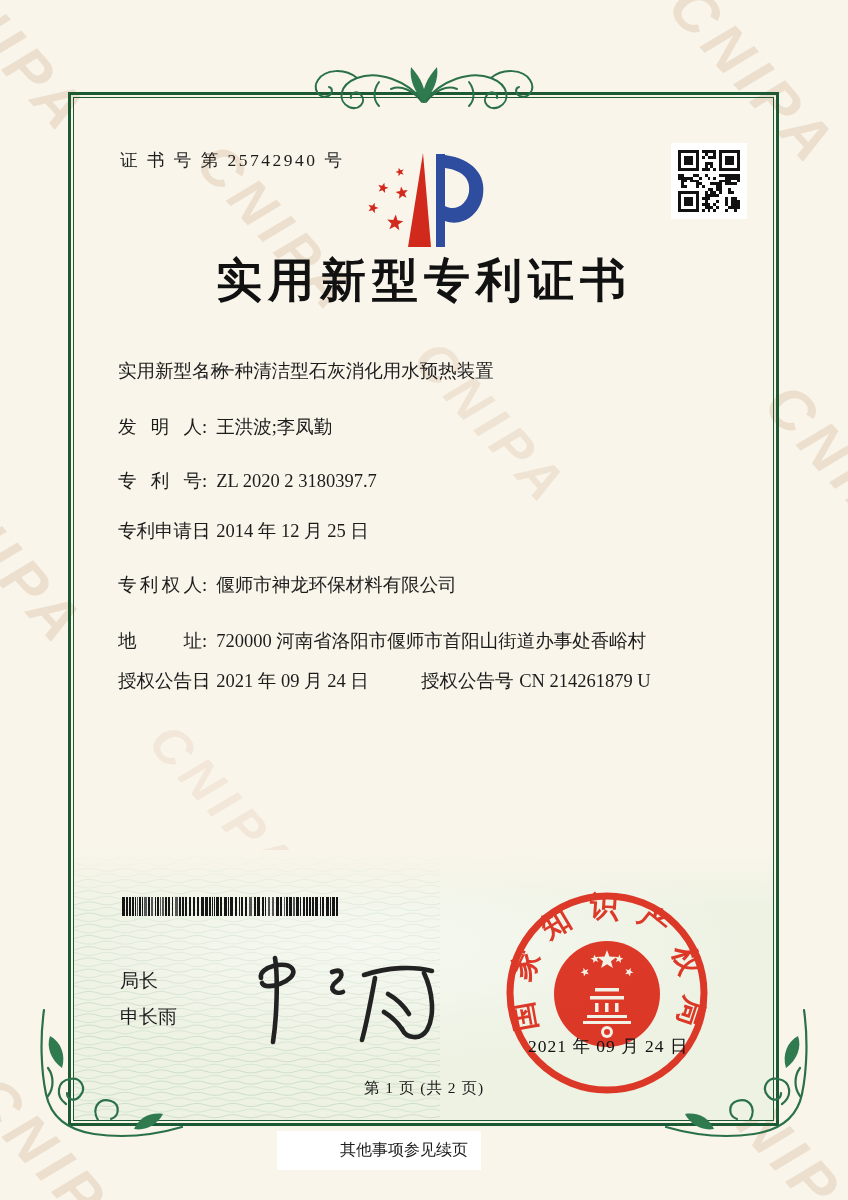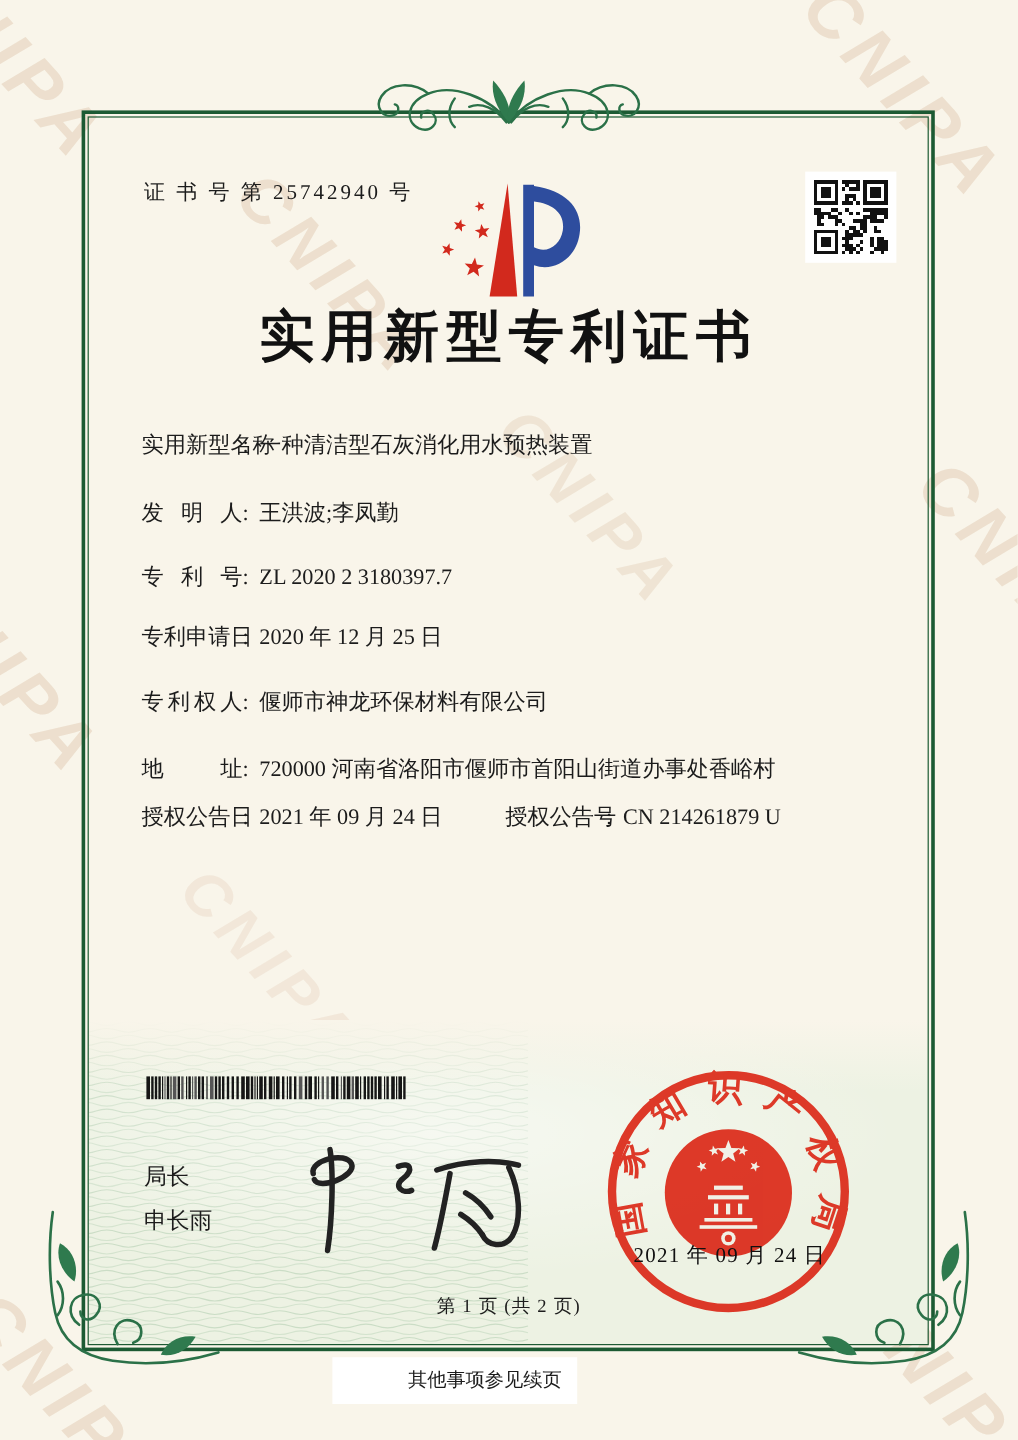--- a/index.html
+++ b/index.html
@@ -330,21 +330,21 @@
 <div class="row" style="top:358px;">
   <span class="f-label">实用新型名称</span><span class="f-colon">:</span><span>一种清洁型石灰消化用水预热装置</span>
 </div>
 <div class="row" style="top:414px;">
   <span class="f-label">发明人</span><span class="f-colon">:</span><span>王洪波;李凤勤</span>
 </div>
 <div class="row" style="top:468px;">
   <span class="f-label">专利号</span><span class="f-colon">:</span><span>ZL 2020 2 3180397.7</span>
 </div>
 <div class="row" style="top:518px;">
-  <span class="f-label">专利申请日</span><span class="f-colon">:</span><span>2020 年 12 月 25 日</span>
+  <span class="f-label">专利申请日</span><span class="f-colon">:</span><span>2014 年 12 月 25 日</span>
 </div>
 <div class="row" style="top:572px;">
   <span class="f-label">专利权人</span><span class="f-colon">:</span><span>偃师市神龙环保材料有限公司</span>
 </div>
 <div class="row" style="top:628px;">
   <span class="f-label">地址</span><span class="f-colon">:</span><span>720000 河南省洛阳市偃师市首阳山街道办事处香峪村</span>
 </div>
 <div class="row" style="top:668px;">
   <span class="f-label">授权公告日</span><span class="f-colon">:</span><span>2021 年 09 月 24 日</span>
   <span class="pair2">

